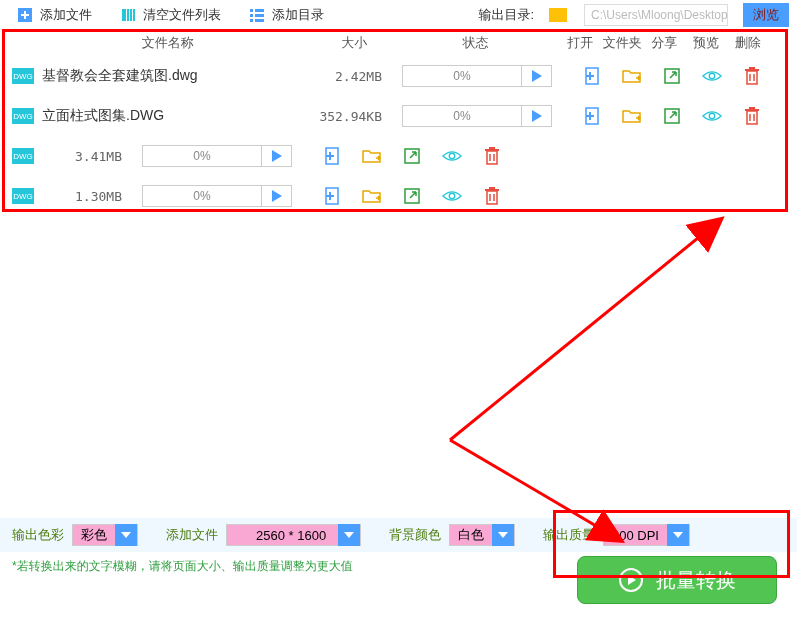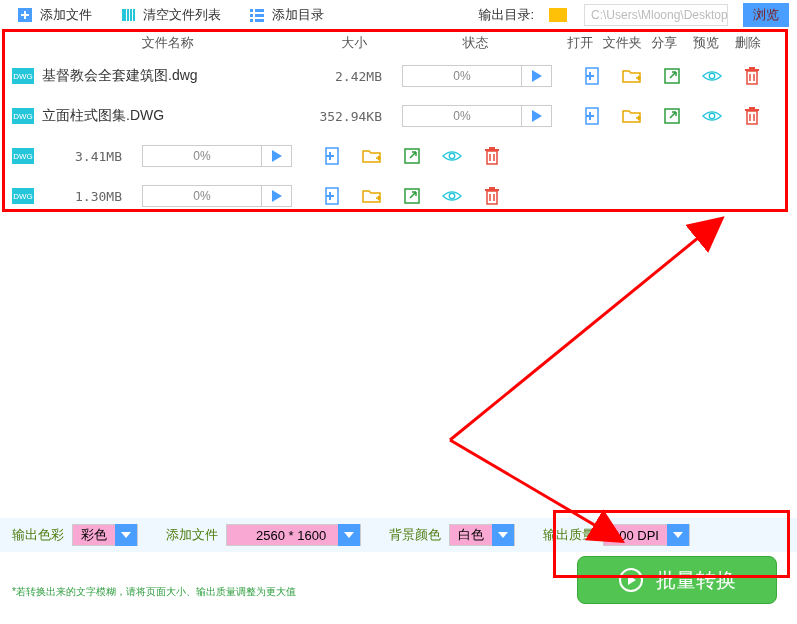--- a/index.html
+++ b/index.html
@@ -42,21 +42,21 @@
     
     .settings-bar { position: absolute; bottom: 72px; left: 0; right: 0; height: 34px; background: #f0f8ff; display: flex; align-items: center; padding: 0 12px; gap: 8px; font-size: 13px; }
     .setting-label { color: #4d7c0f; }
     .setting-select { height: 22px; border: 1px solid #ccc; display: flex; align-items: center; background: #f9a8d4; }
     .setting-select .sel-val { padding: 0 8px; min-width: 40px; }
     .setting-select .sel-arrow { width: 22px; height: 22px; background: #4a9eff; display: flex; align-items: center; justify-content: center; }
     .setting-select .sel-arrow svg { fill: #fff; }
     .setting-select.wide .sel-val { min-width: 90px; margin-left: 21px; }
     
     .footer { position: absolute; bottom: 0; left: 0; right: 0; height: 72px; display: flex; align-items: flex-start; padding: 6px 12px; }
-    .hint { color: #2e9e3f; font-size: 10px; margin-top: 27px; }
+    .hint { color: #2e9e3f; font-size: 12px; }
     .convert-btn { position: absolute; right: 20px; bottom: 20px; width: 200px; height: 48px; background: #52c452; border: 1px solid #3aa83a; border-radius: 8px; color: #fff; font-size: 20px; display: flex; align-items: center; justify-content: center; gap: 12px; cursor: pointer; }
     .convert-btn svg { fill: none; stroke: #fff; stroke-width: 2; }
   </style>
 </head>
 <body>
 
 <div class="toolbar">
   <div class="tool-btn">
     <span class="tool-icon blue">
       <svg width="18" height="18" viewBox="0 0 18 18">

